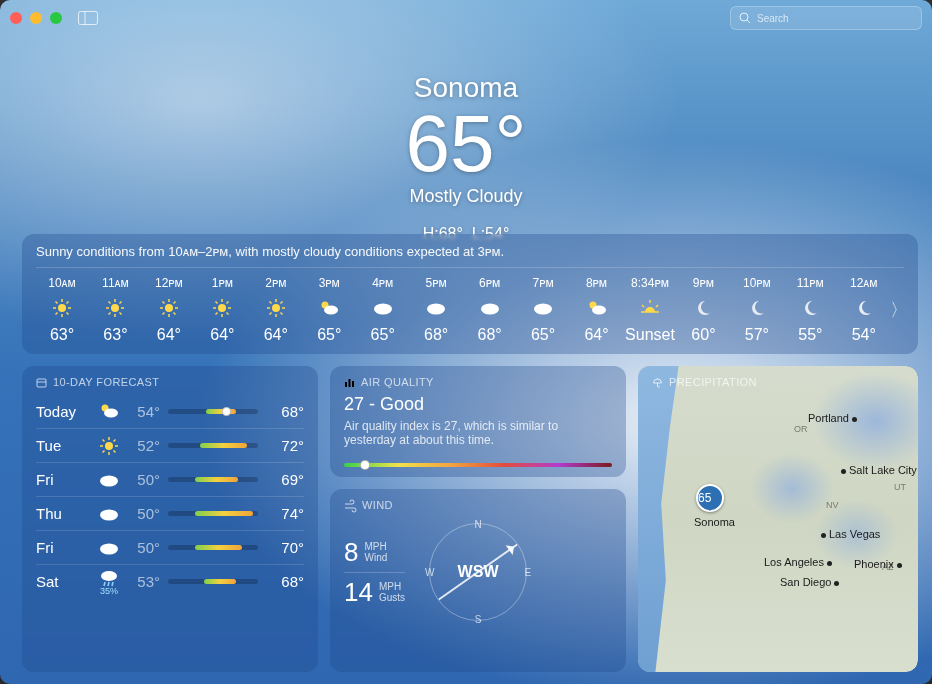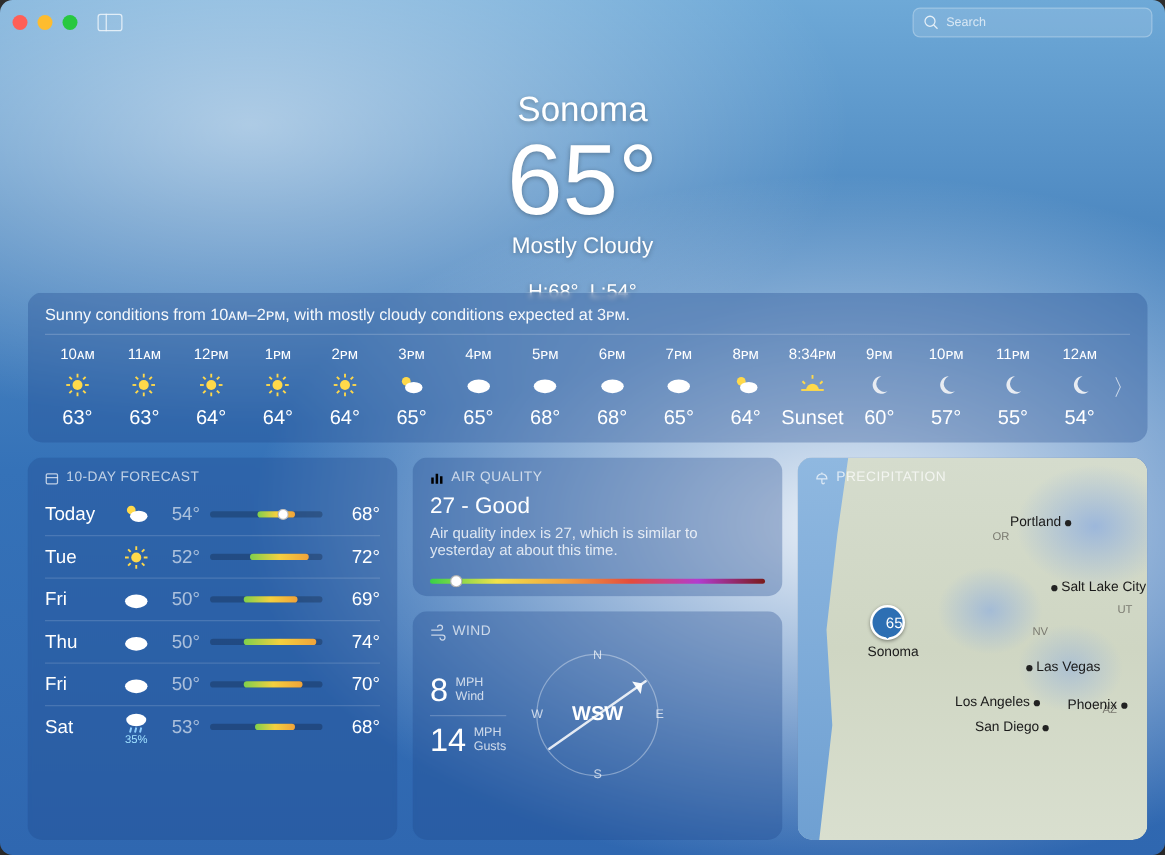--- a/index.html
+++ b/index.html
@@ -78,21 +78,21 @@
       radial-gradient(60px 50px at 78% 55%, rgba(120,160,230,.4), transparent 70%),
       linear-gradient(180deg,#d5dccd 0%, #cfd6c3 50%, #d9dfcf 100%);
   }
   .ocean{position:absolute; left:0; top:0; bottom:0; width:58px;
     background:linear-gradient(180deg,#8fb8e0,#6fa0d2);
     clip-path: polygon(0 0, 70% 0, 55% 20%, 40% 45%, 48% 70%, 30% 100%, 0 100%);
   }
   .state{position:absolute; font-size:9px; color:#7a7a70}
   .city{position:absolute; font-size:11px; color:#1a1a1a; white-space:nowrap}
   .city .dot{display:inline-block; width:5px; height:5px; background:#222; border-radius:50%; margin:0 3px; vertical-align:middle}
-  .pin{position:absolute; width:28px; height:28px; border-radius:50%; background:#2d6fb3; color:#fff; font-size:12px; display:flex; align-items:center; justify-content:flex-end; border:2px solid #fff; box-shadow:0 1px 3px rgba(0,0,0,.4)}
+  .pin{position:absolute; width:28px; height:28px; border-radius:50%; background:#2d6fb3; color:#fff; font-size:12px; display:flex; align-items:center; justify-content:flex-start; border:2px solid #fff; box-shadow:0 1px 3px rgba(0,0,0,.4)}
   .pin::after{content:""; position:absolute; bottom:-6px; left:50%; transform:translateX(-50%); border:5px solid transparent; border-top-color:#2d6fb3}
   .pinlbl{position:absolute; font-size:11px; color:#1a1a1a}
   svg{overflow:visible}
 </style>
 </head>
 <body>
 
 <div class="window">
 
   <div class="titlebar">

